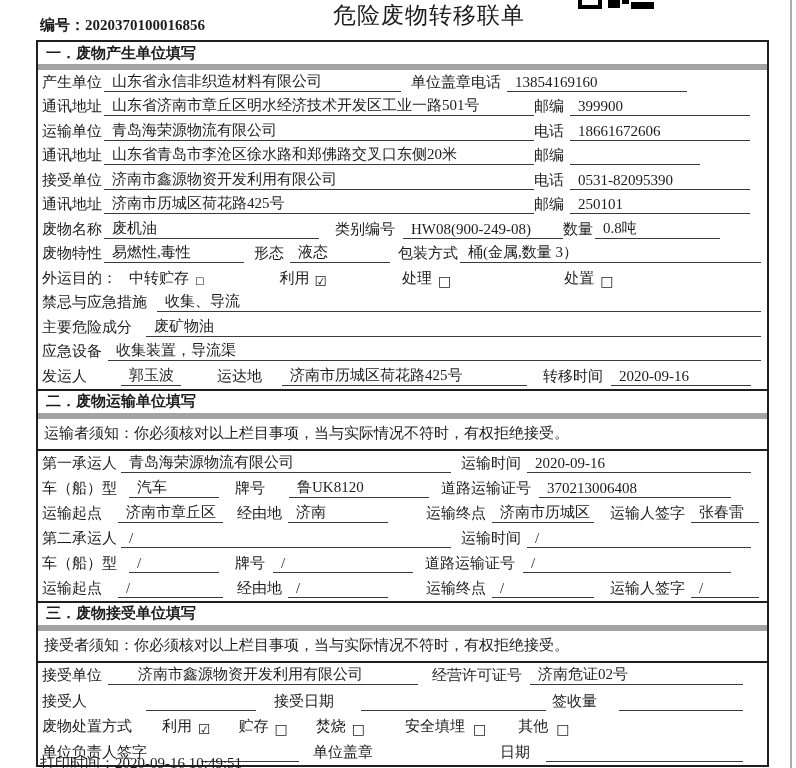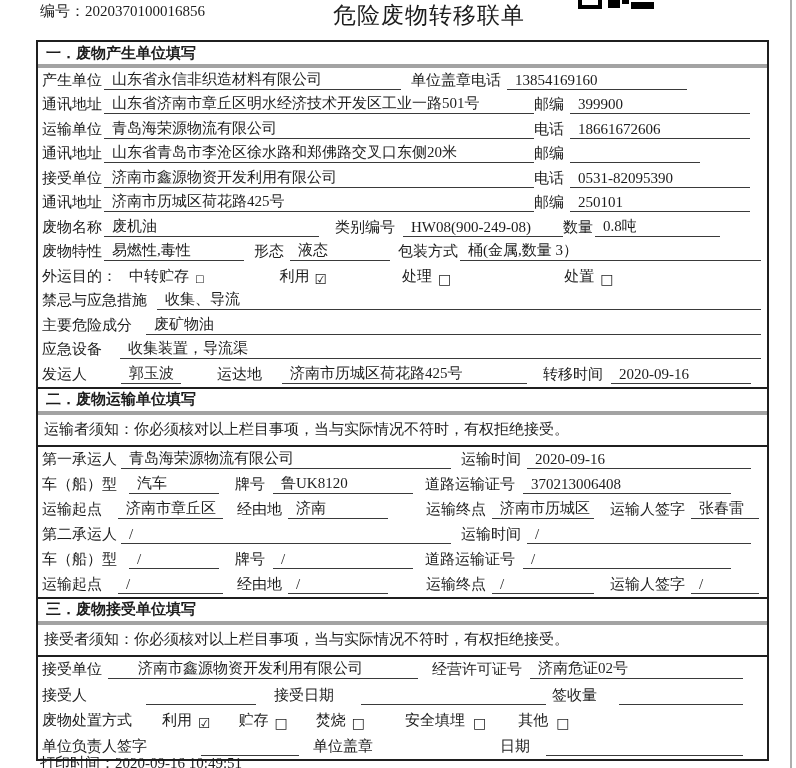--- a/index.html
+++ b/index.html
@@ -1,32 +1,32 @@
 <!DOCTYPE html>
 <html><head>
 <meta charset="utf-8">
 <style>
   html,body{margin:0;padding:0;background:#fff;}
   body{width:796px;height:768px;position:relative;overflow:hidden;
        font-family:"Liberation Serif","DejaVu Serif",serif;color:#1c1c1c;font-size:15px;}
   .abs{position:absolute;}
   
-  .doc-number{left:40px;top:2px;white-space:nowrap;}
+  .doc-number{left:40px;top:16px;white-space:nowrap;font-weight:bold;}
   .main-title{left:333px;top:0px;font-size:23px;font-weight:normal;letter-spacing:1px;white-space:nowrap;}
   .edge-line{left:790px;top:0;width:2px;height:768px;background:#aeaeae;}
   
   .qr{left:578px;top:0;width:80px;height:10px;}
   .qr div{position:absolute;background:#000;}
   .qr .q1{left:0;top:0;width:24px;height:9px;background:#fff;border:4px solid #000;border-top:none;box-sizing:border-box;}
   .qr .q2{left:30px;top:0;width:12px;height:8px;}
   .qr .q3{left:44px;top:0;width:7px;height:4px;}
   .qr .q4{left:53px;top:2px;width:23px;height:7px;}
   
   .form{left:36px;top:40px;width:729px;border:2px solid #1f1f1f;background:#fff;}
-  .sechead{height:22px;display:flex;align-items:center;padding-left:8px;font-weight:bold;border-bottom:4px solid #a3a3a3;}
+  .sechead{height:22px;display:flex;align-items:center;padding-left:8px;font-weight:bold;border-bottom:6px solid #a3a3a3;}
   .sechead.mid{border-top:2px solid #1f1f1f;}
   .notice{height:30px;display:flex;align-items:center;padding-left:6px;border-bottom:2px solid #1f1f1f;white-space:nowrap;}
   .row{display:flex;align-items:flex-end;padding:0 0 3px 4px;box-sizing:border-box;}
   .rw1{height:24.5px;} .rw2{height:25px;} .rw3{height:25.5px;}
   .l{white-space:nowrap;flex:none;}
   .v{border-bottom:1px solid #3a3a3a;white-space:nowrap;flex:none;padding:0 0 0 8px;box-sizing:border-box;}
   .fill{flex:1 1 auto;}
   .sp{flex:none;}
   .cb{font-family:"DejaVu Sans",sans-serif;font-size:14px;line-height:14px;flex:none;}
   .cb.sm{font-size:10px;}
@@ -135,21 +135,21 @@
     <span class="v fill" style="margin-left:8px;margin-right:6px">收集、导流</span>
   </div>
 
   <div class="row rw1">
     <span class="l" style="width:92px">主要危险成分</span>
     <span class="v fill" style="margin-left:12px;margin-right:6px">废矿物油</span>
   </div>
 
   <div class="row rw1">
     <span class="l" style="width:62px">应急设备</span>
-    <span class="v fill" style="margin-left:16px;margin-right:6px">收集装置，导流渠</span>
+    <span class="v fill" style="margin-left:4px;margin-right:6px">收集装置，导流渠</span>
   </div>
 
   <div class="row rw1">
     <span class="l" style="width:47px">发运人</span>
     <span class="v" style="margin-left:32px;width:60px">郭玉波</span>
     <span class="l" style="margin-left:36px;width:45px">运达地</span>
     <span class="v" style="margin-left:20px;width:245px">济南市历城区荷花路425号</span>
     <span class="l" style="margin-left:16px;width:60px">转移时间</span>
     <span class="v fill" style="margin-left:8px;margin-right:16px">2020-09-16</span>
   </div>
@@ -161,21 +161,21 @@
     <span class="l" style="width:75px">第一承运人</span>
     <span class="v" style="margin-left:4px;width:330px">青岛海荣源物流有限公司</span>
     <span class="l" style="margin-left:10px;width:60px">运输时间</span>
     <span class="v fill" style="margin-left:6px;margin-right:16px">2020-09-16</span>
   </div>
 
   <div class="row rw2">
     <span class="l" style="width:83px">车（船）型</span>
     <span class="v" style="margin-left:4px;width:90px">汽车</span>
     <span class="l" style="margin-left:16px;width:32px">牌号</span>
-    <span class="v" style="margin-left:6px;width:140px">鲁UK8120</span>
+    <span class="v" style="margin-left:22px;width:140px">鲁UK8120</span>
     <span class="l" style="margin-left:12px;width:92px">道路运输证号</span>
     <span class="v fill" style="margin-left:6px;margin-right:36px">370213006408</span>
   </div>
 
   <div class="row rw2">
     <span class="l" style="width:62px">运输起点</span>
     <span class="v" style="margin-left:14px;width:105px">济南市章丘区</span>
     <span class="l" style="margin-left:14px;width:47px">经由地</span>
     <span class="v" style="margin-left:4px;width:100px">济南</span>
     <span class="l" style="margin-left:38px;width:62px">运输终点</span>

